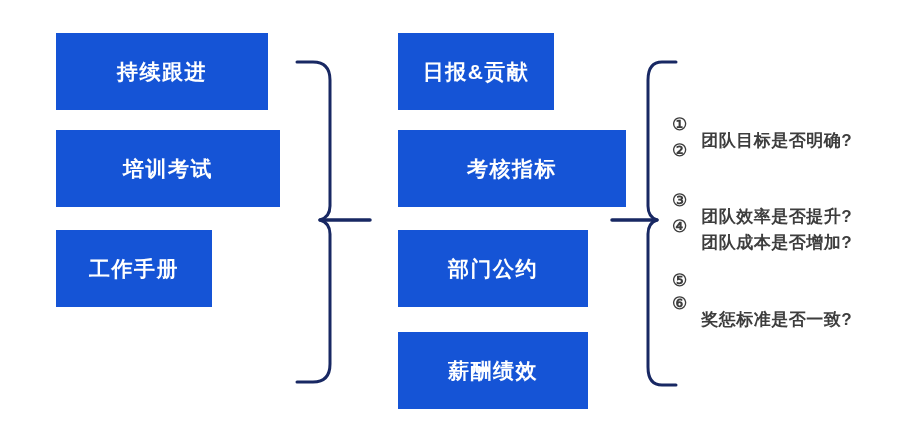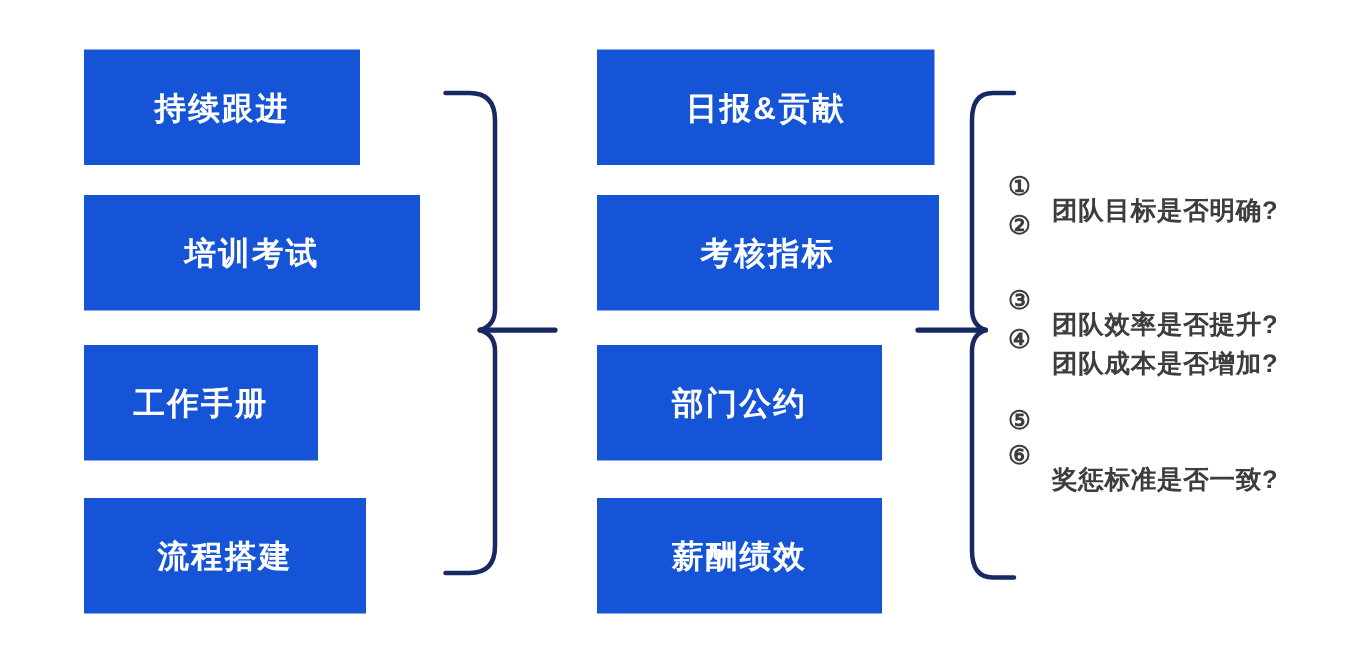--- a/index.html
+++ b/index.html
@@ -65,26 +65,25 @@
     letter-spacing: 0.5px;
     line-height: 1;
     margin-top: 32px;
   }
 </style>
 </head>
 <body>
 
 <div class="canvas">
 
-  <div class="box" style="left:56px; top:33px; width:184px">持续跟进</div>
+  <div class="box" style="left:56px; top:33px; width:212px">持续跟进</div>
   <div class="box" style="left:56px; top:130px; width:224px">培训考试</div>
   <div class="box" style="left:56px; top:230px; width:156px">工作手册</div>
-  <div class="box" style="left:56px; top:332px; width:188px">流程搭建</div>
 
-  <div class="box" style="left:398px; top:33px; width:225px">日报&amp;贡献</div>
+  <div class="box" style="left:398px; top:33px; width:156px">日报&amp;贡献</div>
   <div class="box" style="left:398px; top:130px; width:228px">考核指标</div>
   <div class="box" style="left:398px; top:230px; width:190px">部门公约</div>
   <div class="box" style="left:398px; top:332px; width:190px">薪酬绩效</div>
 
   <svg class="braces" width="902" height="441" viewBox="0 0 902 441">
 
     <path class="brace" d="M297 62 L313 62 Q330 62 330 80 L330 206 Q330 217 320 220 Q330 223 330 234 L330 364 Q330 382 313 382 L297 382"></path>
     <path class="tail" d="M320 220 L370 220"></path>
 
     <path class="brace" d="M676 62 L662 62 Q648 62 648 80 L648 206 Q648 217 657 220 Q648 223 648 234 L648 367 Q648 385 662 385 L676 385"></path>

